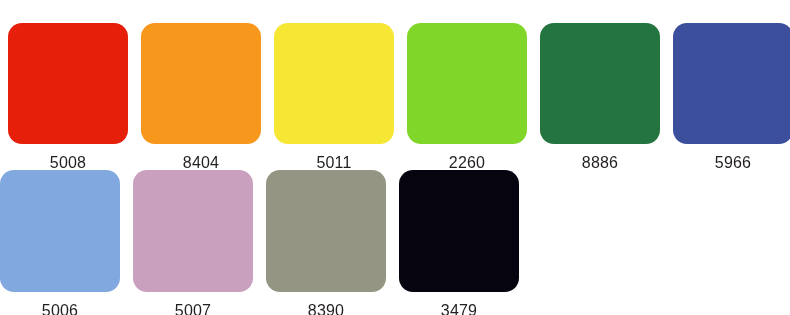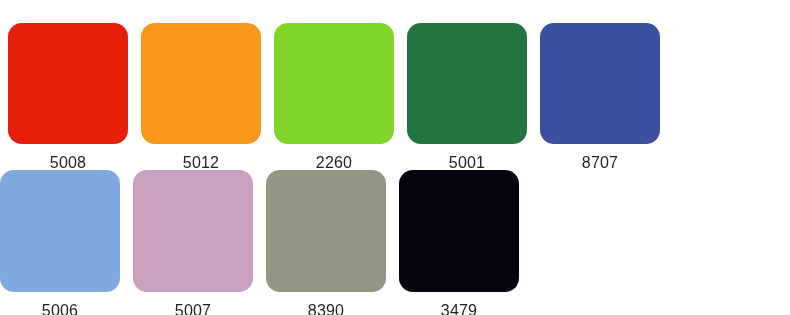--- a/index.html
+++ b/index.html
@@ -76,37 +76,41 @@
 
   <div class="swatch-row" id="swatch-row-1">
 
     <div class="swatch-cell">
       <div class="swatch-chip" style="background-color: rgb(230, 31, 10);"></div>
       <div class="swatch-label">5008</div>
     </div>
 
     <div class="swatch-cell">
       <div class="swatch-chip" style="background-color: rgb(247, 151, 27);"></div>
-      <div class="swatch-label">5012</div>
+      <div class="swatch-label">8404</div>
     </div>
 
+    <div class="swatch-cell">
+      <div class="swatch-chip" style="background-color: rgb(247, 231, 53);"></div>
+      <div class="swatch-label">5011</div>
+    </div>
 
     <div class="swatch-cell">
       <div class="swatch-chip" style="background-color: rgb(128, 214, 41);"></div>
       <div class="swatch-label">2260</div>
     </div>
 
     <div class="swatch-cell">
       <div class="swatch-chip" style="background-color: rgb(36, 116, 63);"></div>
-      <div class="swatch-label">5001</div>
+      <div class="swatch-label">8886</div>
     </div>
 
     <div class="swatch-cell">
       <div class="swatch-chip" style="background-color: rgb(60, 79, 156);"></div>
-      <div class="swatch-label">8707</div>
+      <div class="swatch-label">5966</div>
     </div>
 
   </div>
 
   <div class="swatch-row" id="swatch-row-2">
 
     <div class="swatch-cell">
       <div class="swatch-chip" style="background-color: rgb(130, 169, 223);"></div>
       <div class="swatch-label">5006</div>
     </div>

